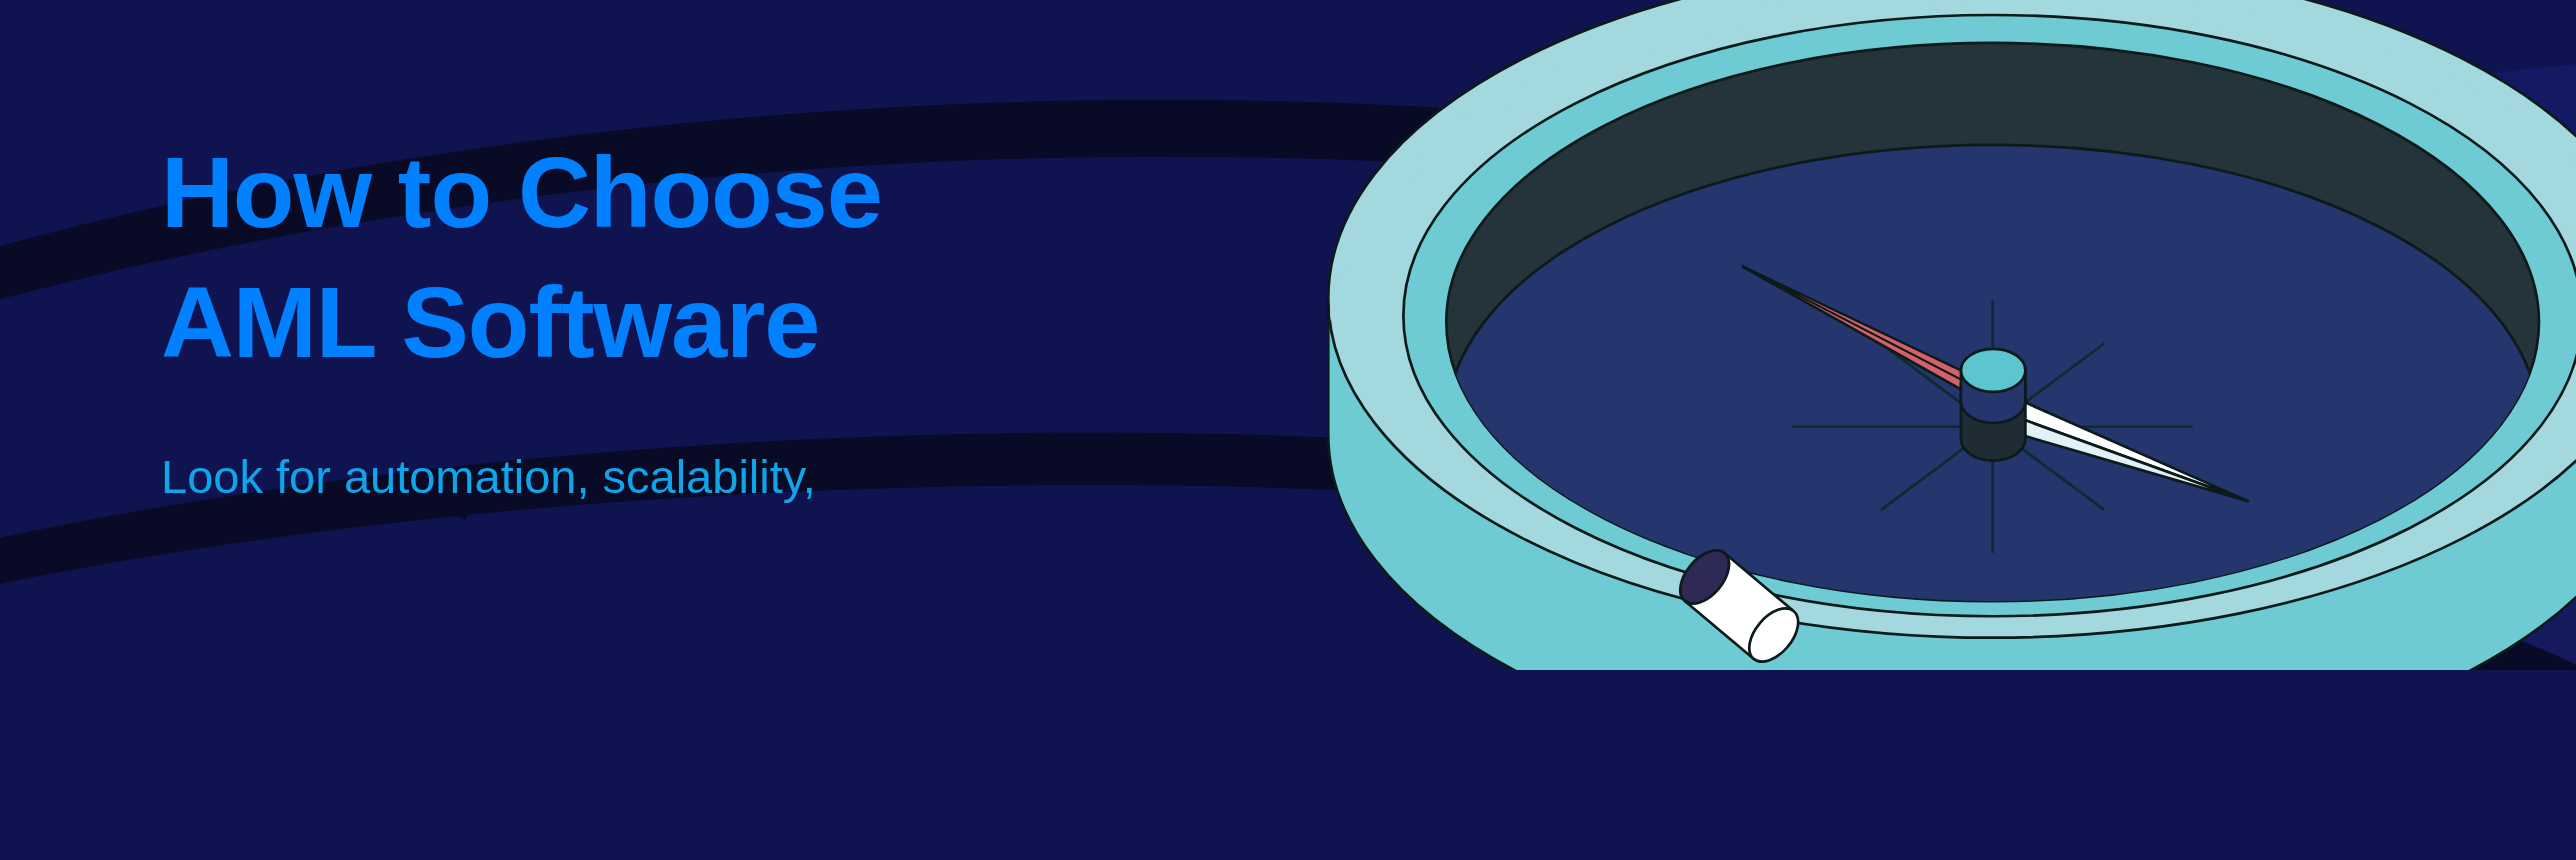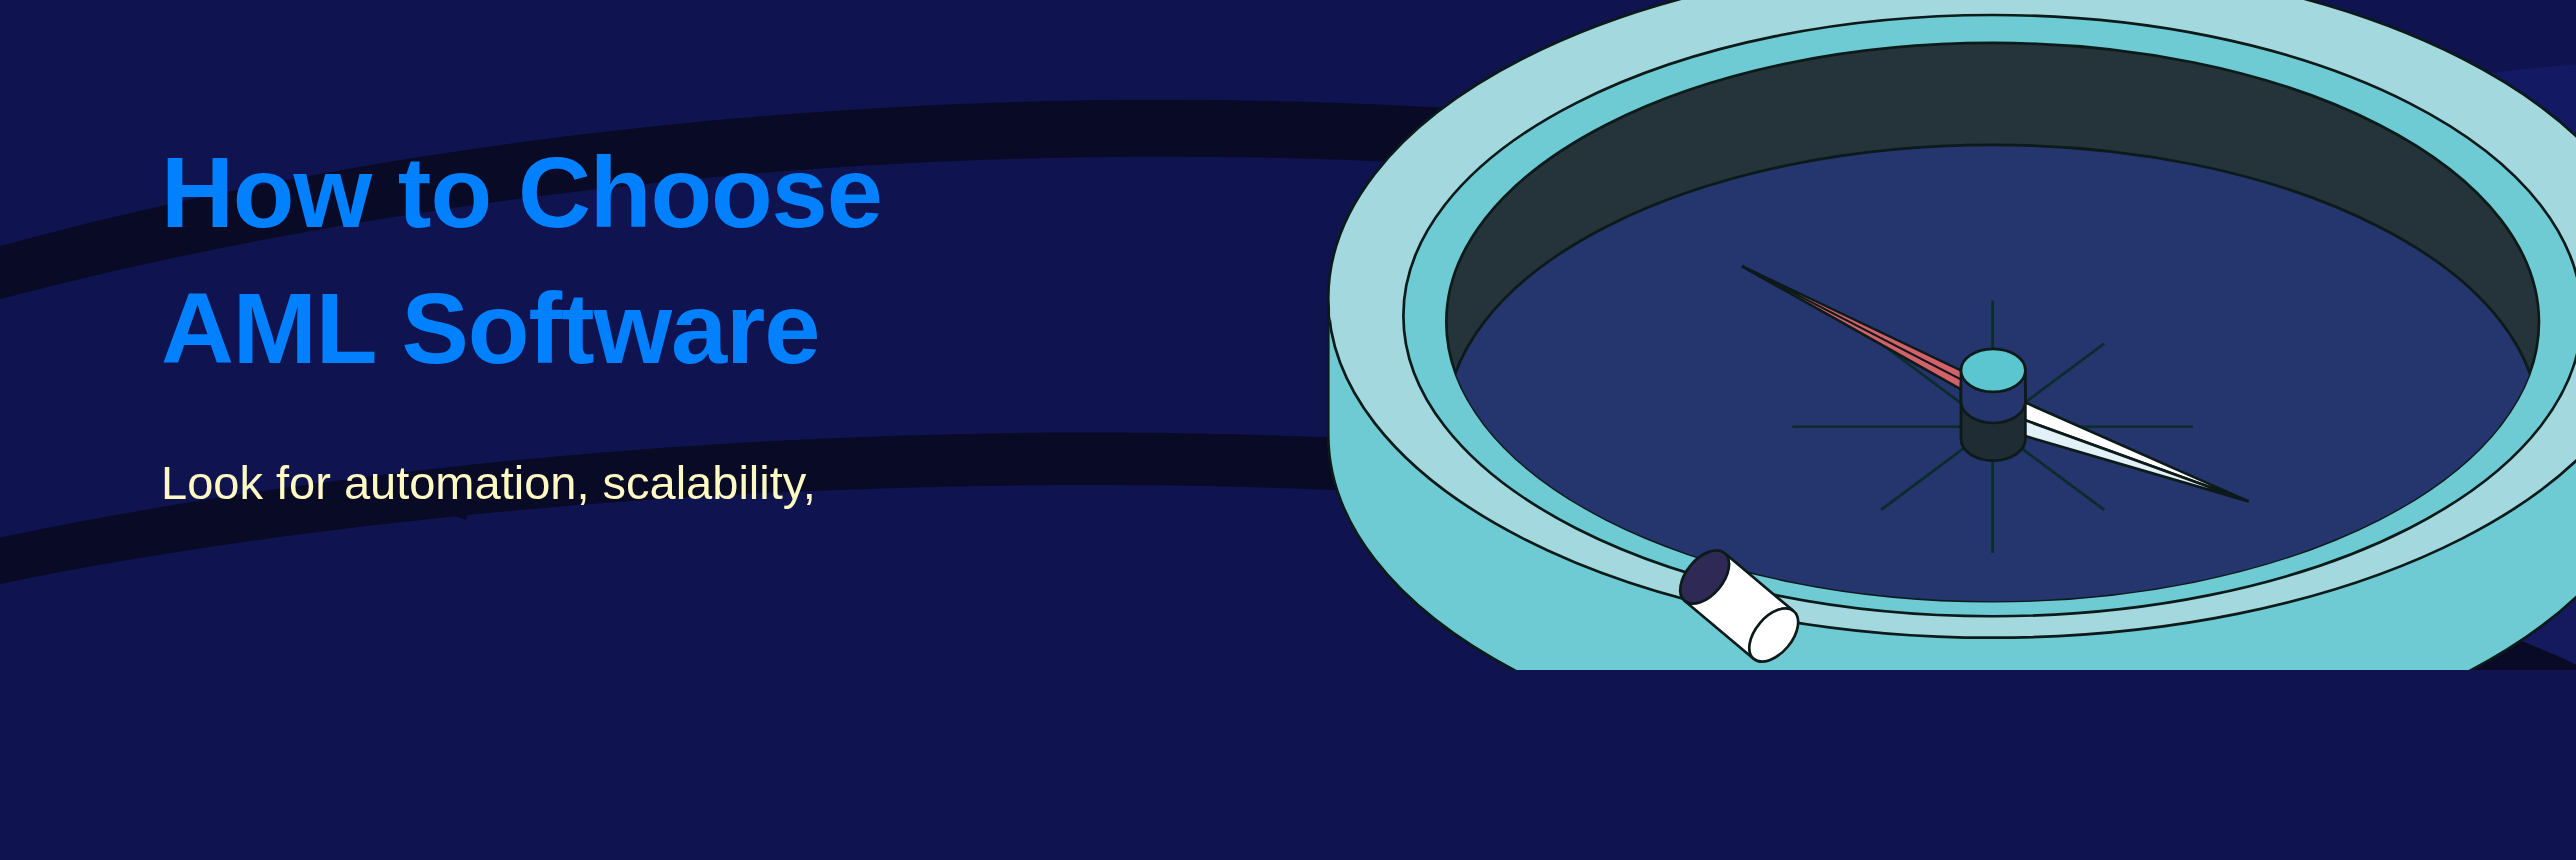--- a/index.html
+++ b/index.html
@@ -39,28 +39,28 @@
     font-family: "Liberation Sans", sans-serif;
     font-weight: bold;
     font-size: 101px;
     line-height: 1.16;
     letter-spacing: -1.1px;
     color: #0180ff;
     margin: 0;
     white-space: nowrap;
   }
   .headline-line-2 {
-    margin-top: 19px;
+    margin-top: 13px;
   }
   .subhead {
     font-family: "Liberation Sans", sans-serif;
     font-weight: 400;
     font-size: 47px;
     line-height: 1.42;
-    color: #fef9c3;
+    color: #0ea5e9;
     margin: 0;
     padding-top: 63px;
     white-space: nowrap;
   }
 </style>
 </head>
 <body>
 
 <div id="banner">
 

